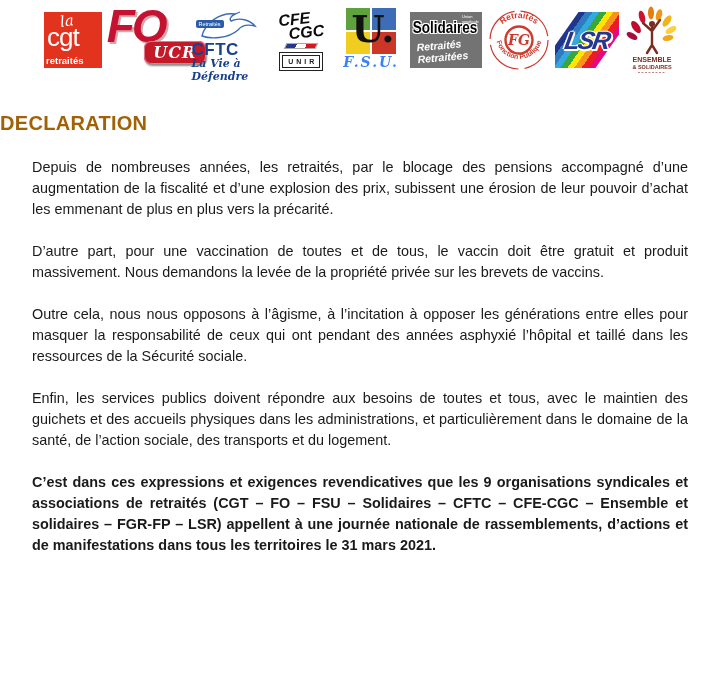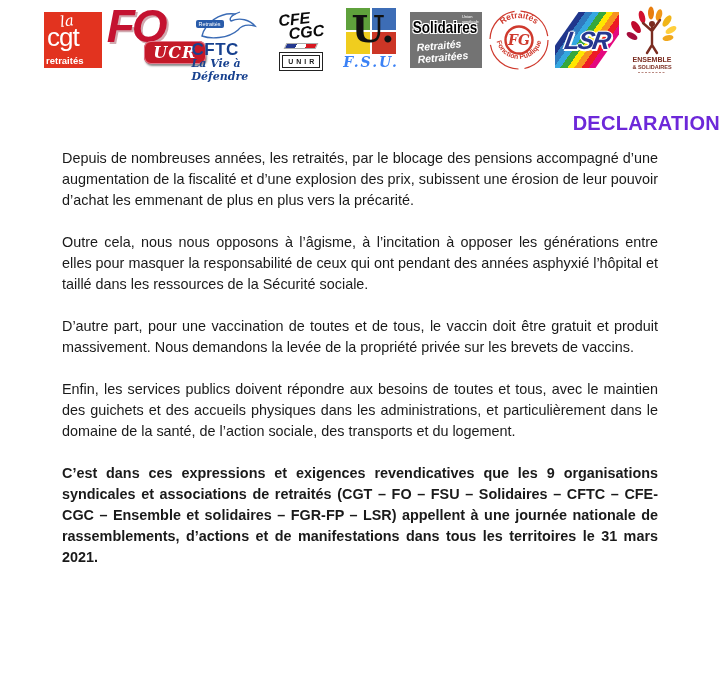--- a/index.html
+++ b/index.html
@@ -89,23 +89,23 @@
       #ffe600 50% 62%,#f7931e 62% 75%,#ed1c24 75% 88%,#e5087e 88% 100%);}
   .lsr-text{position:absolute;inset:0;display:flex;align-items:center;
     justify-content:center;font-style:italic;font-weight:900;font-size:25px;
     letter-spacing:-2px;color:#26378f;transform:skewX(-10deg);
     text-shadow:-1.5px 0 #fff,1.5px 0 #fff,0 -1.5px #fff,0 1.5px #fff,2px 2px 0 #fff;}
 
   
   .ens{width:56px;height:70px;}
 
   
-  .doc-title{text-align:right;font-size:20px;font-weight:800;color:#6d28d9;
+  .doc-title{text-align:left;font-size:20px;font-weight:800;color:#a16207;
     margin-top:34px;letter-spacing:.3px;}
-  .body{padding:0 62px;margin-top:13px;font-size:14.4px;line-height:21px;
+  .body{padding:0 32px;margin-top:22px;font-size:14.4px;line-height:21px;
     text-align:justify;}
   .body p{margin:0 0 21px 0;}
   .body p.bold{font-weight:700;}
 </style>
 </head>
 <body>
 
 <div class="logobar">
 
   <div class="logo cgt">
@@ -203,17 +203,17 @@
       <line x1="14" y1="67.5" x2="42" y2="67.5" stroke="#b98a82" stroke-width="1.2" stroke-dasharray="2 1.5"></line>
     </svg>
   </div>
 
 </div>
 
 <div class="doc-title">DECLARATION</div>
 
 <div class="body">
   <p>Depuis de nombreuses années, les retraités, par le blocage des pensions accompagné d’une augmentation de la fiscalité et d’une explosion des prix, subissent une érosion de leur pouvoir d’achat les emmenant de plus en plus vers la précarité.</p>
+  <p>D’autre part, pour une vaccination de toutes et de tous, le vaccin doit être gratuit et produit massivement. Nous demandons la levée de la propriété privée sur les brevets de vaccins.</p>
   <p>Outre cela, nous nous opposons à l’âgisme, à l’incitation à opposer les générations entre elles pour masquer la responsabilité de ceux qui ont pendant des années asphyxié l’hôpital et taillé dans les ressources de la Sécurité sociale.</p>
-  <p>D’autre part, pour une vaccination de toutes et de tous, le vaccin doit être gratuit et produit massivement. Nous demandons la levée de la propriété privée sur les brevets de vaccins.</p>
   <p>Enfin, les services publics doivent répondre aux besoins de toutes et tous, avec le maintien des guichets et des accueils physiques dans les administrations, et particulièrement dans le domaine de la santé, de l’action sociale, des transports et du logement.</p>
   <p class="bold">C’est dans ces expressions et exigences revendicatives que les 9 organisations syndicales et associations de retraités (CGT – FO – FSU – Solidaires – CFTC – CFE-CGC – Ensemble et solidaires – FGR-FP – LSR) appellent à une journée nationale de rassemblements, d’actions et de manifestations dans tous les territoires le 31 mars 2021.</p>
 </div>
 
 </body></html>

